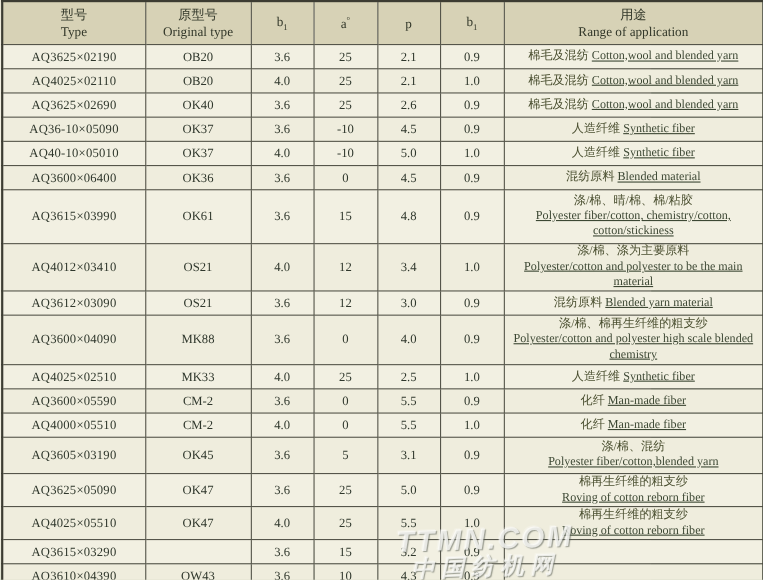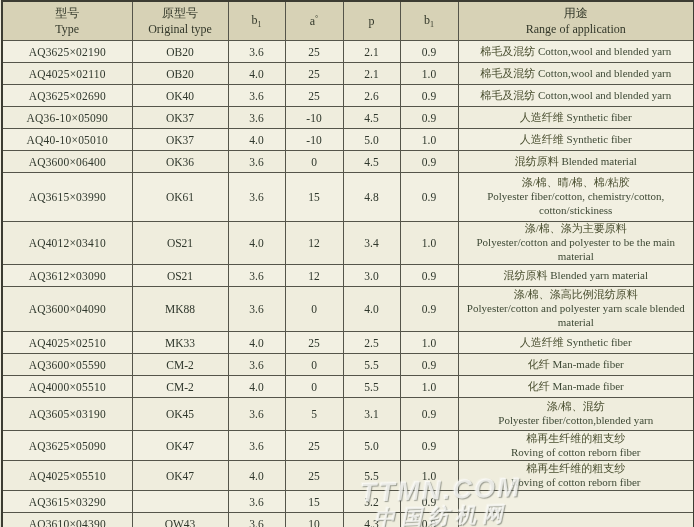--- a/index.html
+++ b/index.html
@@ -35,21 +35,21 @@
   tbody td{background:#f2f0e2;}
   tbody tr:nth-child(even) td{background:#efeddd;}
   tr.h21 td{height:21px}
   tr.h29 td{height:29px}
   tr.h32 td{height:32px}
   tr.h42 td{height:42px}
   tr.h44 td{height:44px}
   tr.h48 td{height:48px}
   td.app{font-size:11px;line-height:1.25;color:#3d4834;}
   td.app .zh{color:#4a4f30;}
-  td.app .en{color:#3d4834;}
+  td.app .en{color:#3d4834;text-decoration:underline;}
   td.app.stacked .zh{display:block;}
   td.app.stacked .en{display:block;}
   sub{font-size:8px;vertical-align:-3px;}
   sup{font-size:8px;vertical-align:4px;}
   .type-cell{letter-spacing:0.2px;}
   .watermark{
     position:absolute;right:6px;top:477px;width:290px;
     text-align:center;
     font-family:"Liberation Sans","DejaVu Sans",sans-serif;
     font-weight:bold;font-style:italic;
@@ -185,22 +185,22 @@
           <td class="app"><span class="zh">混纺原料</span> <span class="en">Blended yarn material</span></td>
         </tr>
 <tr class="h44">
           <td class="type-cell">AQ3600×04090</td>
           <td>MK88</td>
           <td>3.6</td>
           <td>0</td>
           <td>4.0</td>
           <td>0.9</td>
           <td class="app stacked">
-            <span class="zh">涤/棉、涤高比例混纺原料</span>
-            <span class="en">Polyester/cotton and polyester yarn scale blended material</span>
+            <span class="zh">涤/棉、棉再生纤维的粗支纱</span>
+            <span class="en">Polyester/cotton and polyester high scale blended chemistry</span>
           </td>
         </tr>
 <tr class="h21">
           <td class="type-cell">AQ4025×02510</td>
           <td>MK33</td>
           <td>4.0</td>
           <td>25</td>
           <td>2.5</td>
           <td>1.0</td>
           <td class="app"><span class="zh">人造纤维</span> <span class="en">Synthetic fiber</span></td>

